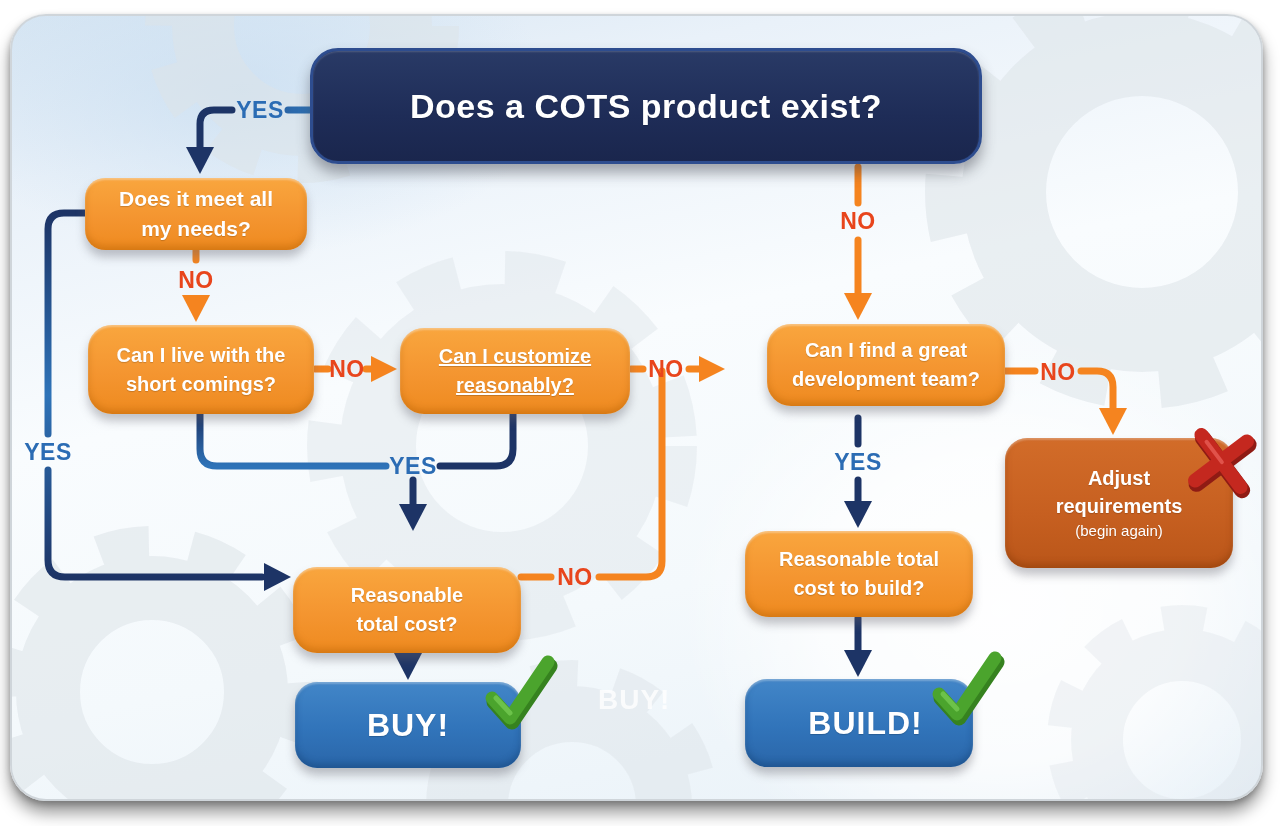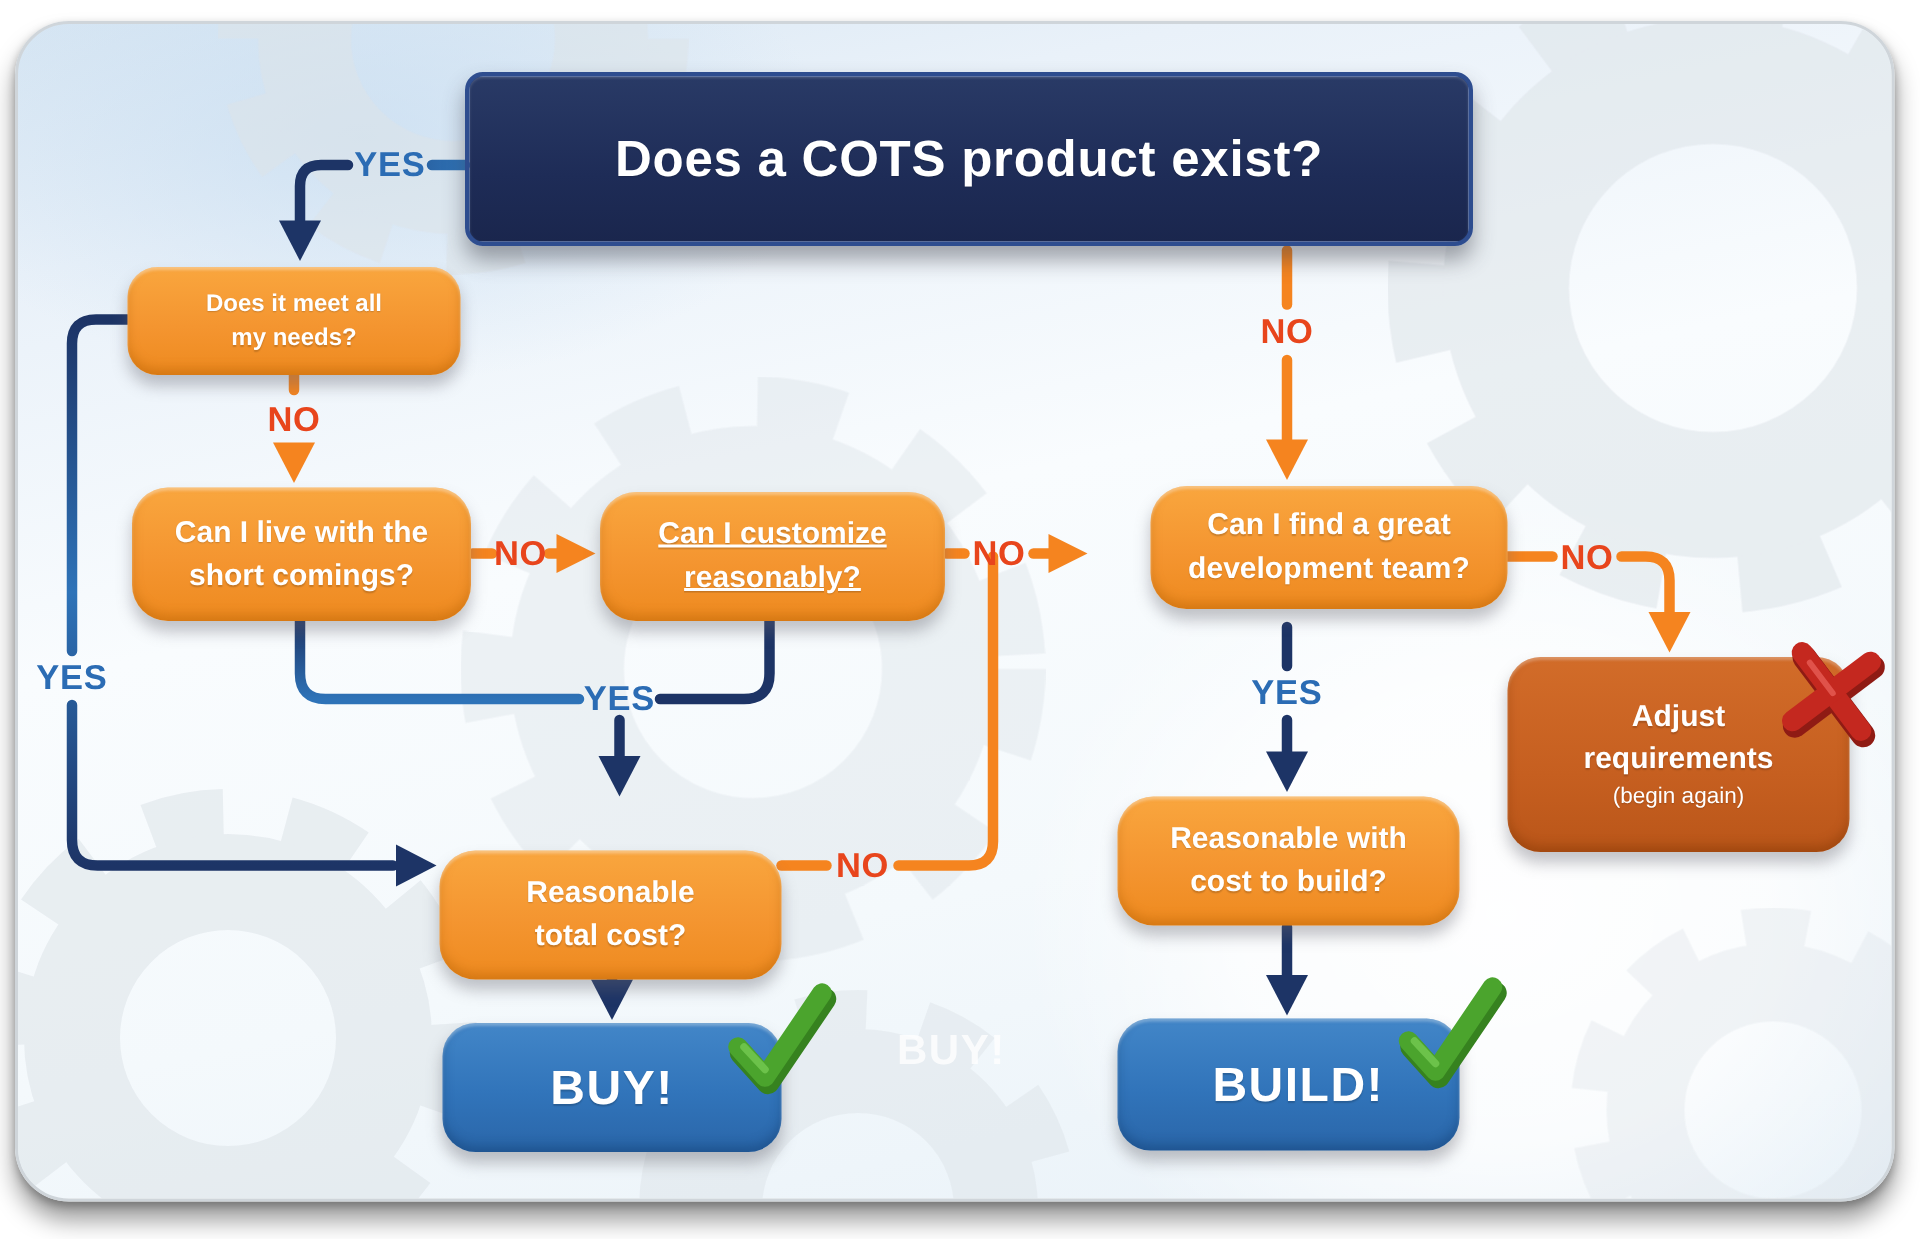--- a/index.html
+++ b/index.html
@@ -53,24 +53,24 @@
   .navy{
     background:linear-gradient(180deg,#293a66 0%,#1e2c57 60%,#1a264d 100%);
     border:3px solid #2e4d8f;border-radius:28px;
     box-shadow:0 9px 14px rgba(60,62,74,.45),inset 0 1px 2px rgba(255,255,255,.18);
   }
   .blue{
     background:linear-gradient(180deg,#4286c8 0%,#3174ba 55%,#2a66a9 100%);
     border-radius:22px;
     box-shadow:0 7px 10px rgba(100,100,110,.40),inset 0 2px 2px rgba(255,255,255,.30),inset 0 -4px 7px rgba(18,62,112,.45);
   }
-  #n-root{left:310px;top:48px;width:672px;height:116px;border-radius:12px;}
+  #n-root{left:310px;top:48px;width:672px;height:116px;}
   #n-root .t{font-size:34px;font-weight:700;letter-spacing:.5px;}
   #n-meet{left:85px;top:178px;width:222px;height:72px;border-radius:20px;}
-  #n-meet .q{font-size:16px;}
+  #n-meet .q{font-size:21px;}
   #n-live{left:88px;top:325px;width:226px;height:89px;}
   #n-customize{left:400px;top:328px;width:230px;height:86px;text-decoration:underline;}
   #n-team{left:767px;top:324px;width:238px;height:82px;}
   #n-adjust{left:1005px;top:438px;width:228px;height:130px;}
   #n-adjust .q{font-size:20px;font-weight:700;line-height:1.4;}
   #n-adjust .sub{font-size:15px;font-weight:400;line-height:1.5;}
   #n-cost{left:293px;top:533px;width:228px;height:86px;margin-top:34px;}
   #n-costbuild{left:745px;top:531px;width:228px;height:86px;}
   #n-buy{left:295px;top:682px;width:226px;height:86px;}
   #n-build{left:745px;top:679px;width:228px;height:88px;padding-left:13px;}
@@ -238,21 +238,21 @@
     <span class="q">requirements</span>
     <span class="sub">(begin again)</span>
   </div>
 
   <div class="node orange" id="n-cost">
     <span class="q">Reasonable</span>
     <span class="q">total cost?</span>
   </div>
 
   <div class="node orange" id="n-costbuild">
-    <span class="q">Reasonable with</span>
+    <span class="q">Reasonable total</span>
     <span class="q">cost to build?</span>
   </div>
 
   <div class="node blue" id="n-buy">
     <span class="result-text">BUY!</span>
   </div>
 
   <div class="node blue" id="n-build">
     <span class="result-text">BUILD!</span>
   </div>

